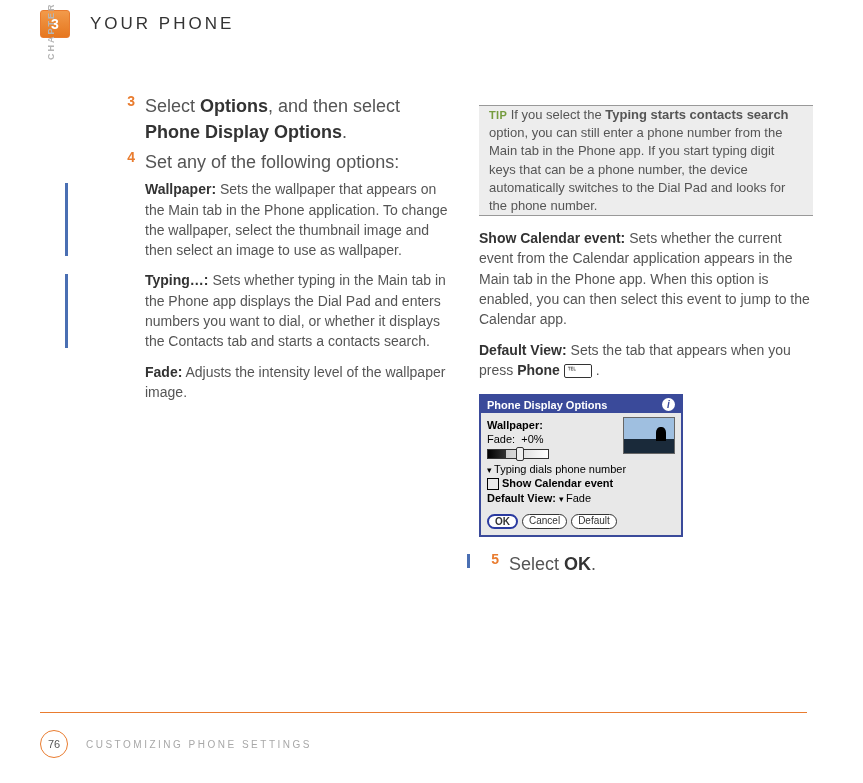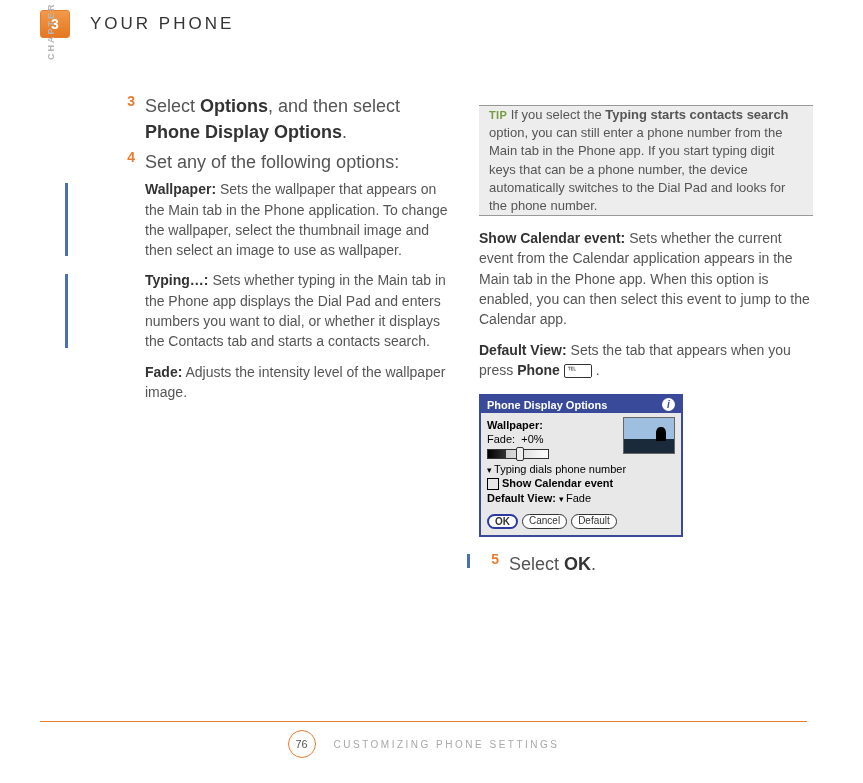--- a/index.html
+++ b/index.html
@@ -208,24 +208,23 @@
   .ss-btn {
     border:1px solid #333;border-radius:8px;padding:0 6px;font-size:10px;background:#fff;
   }
   .ss-btn.primary { border:2px solid #2a3aa0; font-weight:bold;}
   .footer {
     position: absolute;
     bottom: 25px;
     left: 40px;
     right: 56px;
     border-top: 1px solid #e97c2f;
-    padding-top: 8px;
+    padding-top: 17px;
     display: flex;
     align-items: center;
-    justify-content: center;
   }
   .page-num {
     width: 26px;height:26px;border:1px solid #e97c2f;border-radius:50%;
     display:flex;align-items:center;justify-content:center;
     font-size:11px;color:#555;margin-right:18px;
   }
   .footer-title {
     font-size: 10px;
     letter-spacing: 2.5px;
     color: #a8a8a8;

